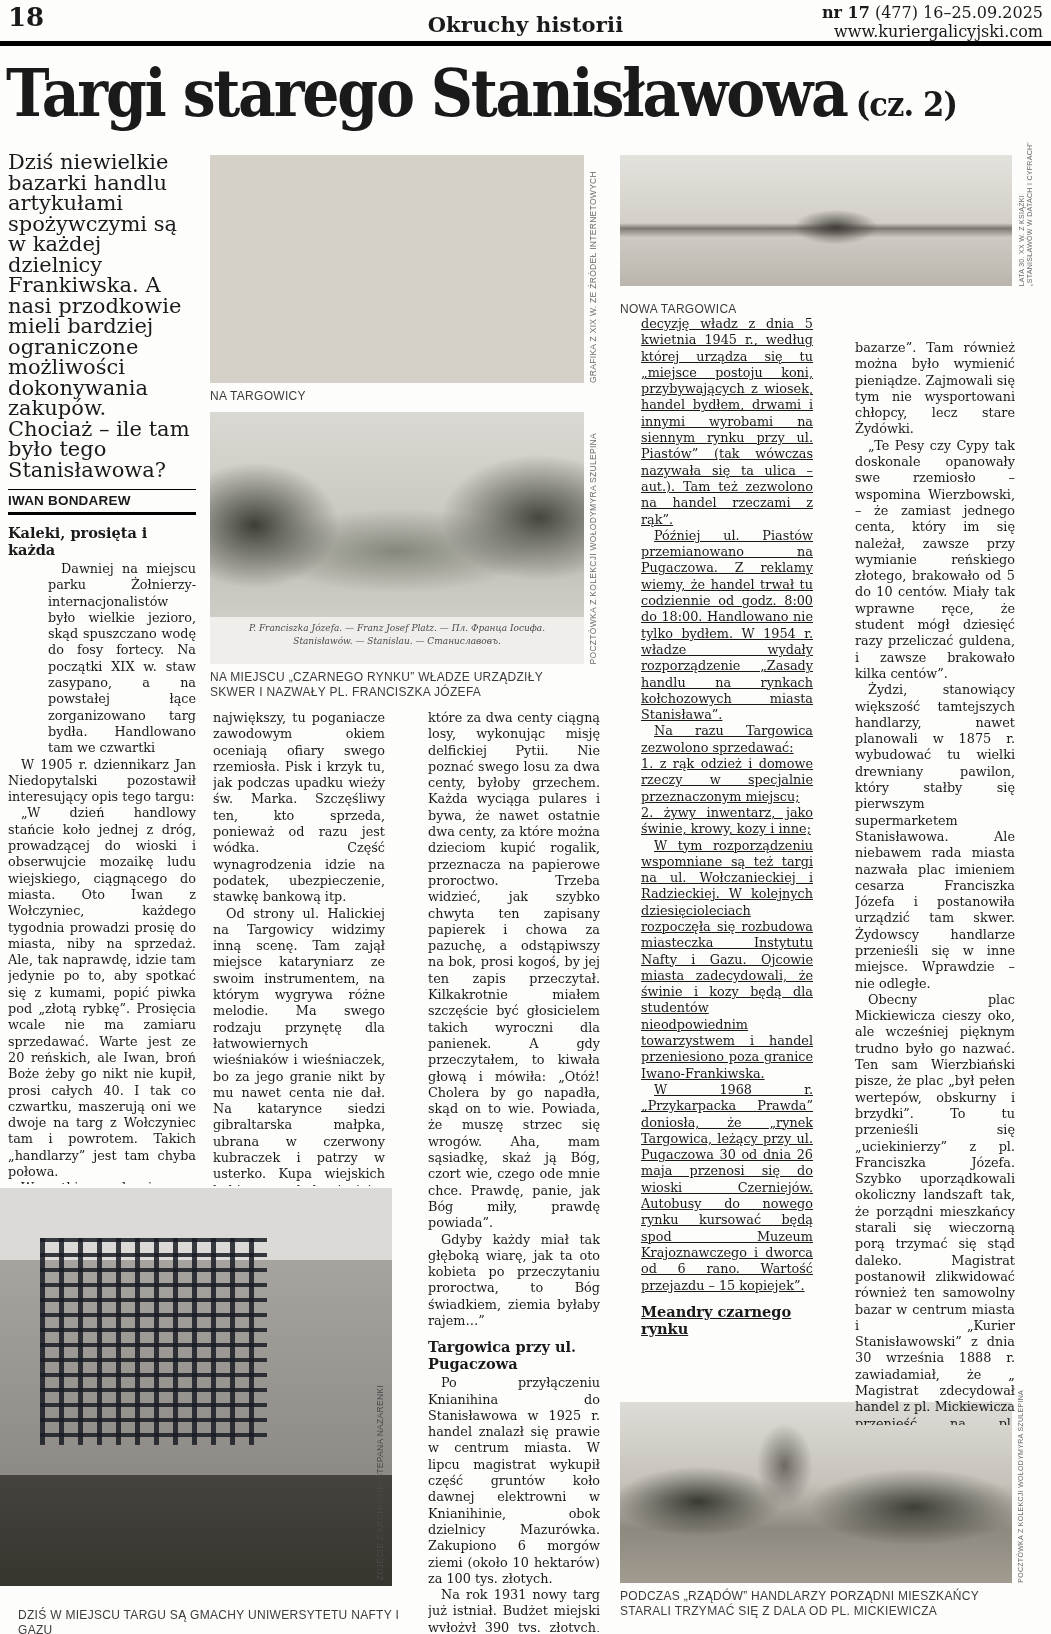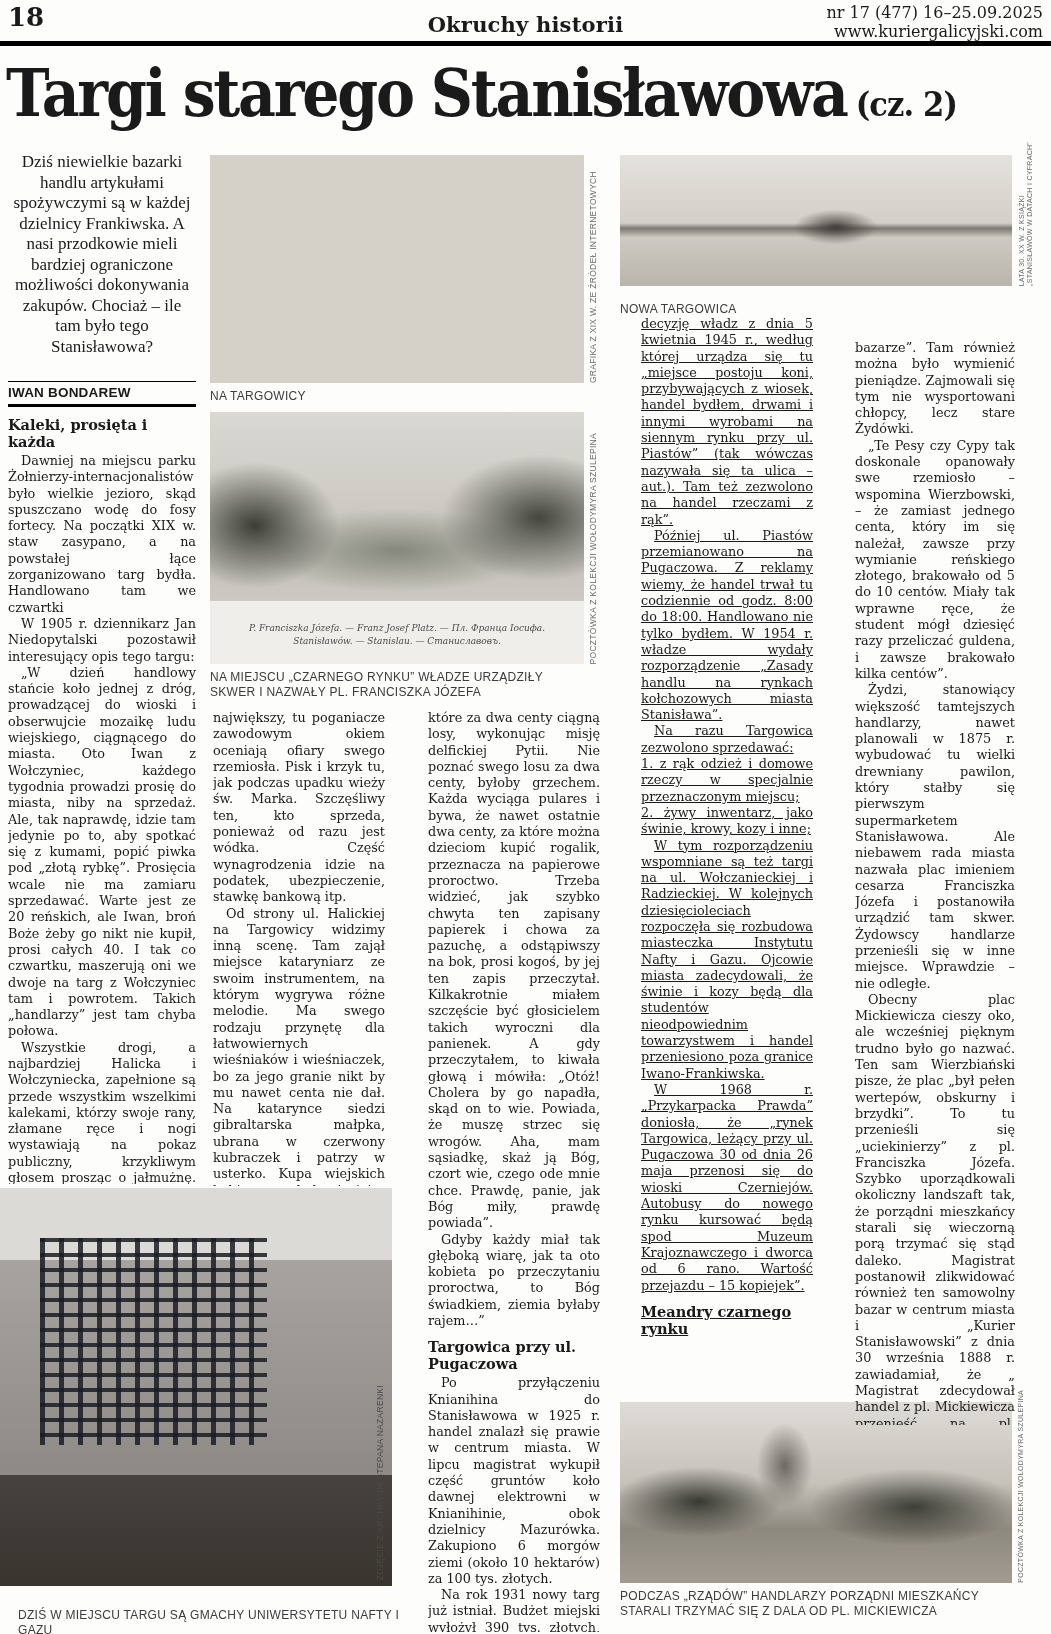--- a/index.html
+++ b/index.html
@@ -7,34 +7,34 @@
     position:relative; width:1051px; height:1634px; background:#fdfdfc;
     margin:0 auto; overflow:hidden; color:#1a1a1a;
     font-family:"DejaVu Serif", serif;
   }
   
   .pagenum{position:absolute;left:8px;top:2px;font:bold 26px "DejaVu Serif",serif;}
   .section-title{position:absolute;left:0;right:0;top:12px;text-align:center;
     font:bold 21px "DejaVu Serif",serif;letter-spacing:.2px;}
   .issue-info{position:absolute;right:8px;top:3px;text-align:right;line-height:19px;
     font:16px "DejaVu Serif",serif;}
-  .issue-info .b{font-weight:normal;}
+  .issue-info .b{font-weight:bold;}
   .header-rule{position:absolute;left:0;right:0;top:41px;height:5px;background:#000;}
   
   .headline{position:absolute;left:6px;top:50px;width:1100px;white-space:nowrap;
     transform:scaleX(.90);transform-origin:0 50%;}
   .headline .t{font:bold 65px/86px "DejaVu Serif",serif;letter-spacing:-2.5px;}
   .headline .s{font:bold 34px "DejaVu Serif",serif;letter-spacing:-1px;margin-left:10px;}
   
   .col{position:absolute;overflow:hidden;text-align:justify;
     font-size:12.8px;line-height:16.3px;}
   .col p{margin:0;text-indent:13px;}
   .col p.ni{text-indent:0;}
-  .lead{font-size:17px;line-height:20.5px;text-align:center;font-family:Liberation Serif, serif;}
-  .author-block{margin-top:24px;border-top:1px solid #000;border-bottom:3px solid #000;
+  .lead{font-size:21px;line-height:20.5px;text-align:left;}
+  .author-block{margin-top:9px;border-top:1px solid #000;border-bottom:3px solid #000;
     padding:3px 0 4px;font:bold 13.5px "Liberation Sans",sans-serif;letter-spacing:.2px;
     text-align:left;}
   .subhead{font:bold 14.5px/17px "DejaVu Serif",serif;margin:9px 0 3px;text-align:left;}
   
   .caption{position:absolute;font:12px/15px "Liberation Sans",sans-serif;
     color:#3c3c3c;letter-spacing:.3px;text-align:left;}
   .credit-v{position:absolute;display:flex;flex-direction:row;gap:1px;
     align-items:flex-end;justify-content:center;}
   .credit-v span{writing-mode:vertical-rl;transform:rotate(180deg);white-space:nowrap;
     font:8.5px "Liberation Sans",sans-serif;color:#6a6a6a;letter-spacing:.3px;}
@@ -48,21 +48,21 @@
     radial-gradient(ellipse 60px 40px at 55% 78%, rgba(50,47,41,.7) 0%, rgba(50,47,41,0) 70%),
     linear-gradient(180deg,#efede8 0%,#d5d1c8 55%,#b2ac a1 100%);
     background-color:#d5d1c8;}
   .ph-postcard{background:
     radial-gradient(ellipse 120px 90px at 12% 45%, rgba(45,48,40,.9) 0%, rgba(45,48,40,0) 70%),
     radial-gradient(ellipse 140px 90px at 88% 42%, rgba(45,48,40,.85) 0%, rgba(45,48,40,0) 70%),
     radial-gradient(ellipse 200px 60px at 50% 55%, rgba(90,95,82,.6) 0%, rgba(90,95,82,0) 70%),
     linear-gradient(180deg,#d9d8d2 0%,#c4c2ba 60%,#d8d6cf 100%);
     background-color:#cfcdc5;}
   .postcard-strip{position:absolute;left:0;right:0;bottom:0;height:42px;background:#efeeea;
-    text-align:center;font:italic 9px/13px "DejaVu Serif",serif;color:#4a4a4a;padding-top:21px;}
+    text-align:center;font:italic 9px/13px "DejaVu Serif",serif;color:#4a4a4a;padding-top:5px;}
   .ph-winter{background:
     linear-gradient(180deg, rgba(0,0,0,0) 52%, rgba(55,50,45,.55) 56%, rgba(0,0,0,0) 63%),
     radial-gradient(ellipse 60px 25px at 55% 55%, rgba(40,36,32,.8) 0%, rgba(40,36,32,0) 70%),
     linear-gradient(180deg,#e4e2dd 0%,#d2cec7 55%,#bab5ac 100%);
     background-color:#d2cec7;}
   .ph-university{background-image:
     repeating-linear-gradient(90deg, rgba(25,28,36,.85) 0 5px, rgba(0,0,0,0) 5px 19px),
     repeating-linear-gradient(180deg, rgba(25,28,36,.85) 0 4px, rgba(0,0,0,0) 4px 15px),
     linear-gradient(180deg,#dcdad6 0%,#dcdad6 18%,#a7a4a0 18%,#8e8b87 72%,#46433f 72%,#38352f 100%);
     background-size:58% 52%, 58% 52%, 100% 100%;
@@ -123,21 +123,21 @@
   <div class="ph ph-square" style="left:620px;top:1402px;width:392px;height:181px;"></div>
   <div class="caption" style="left:620px;top:1589px;width:392px;">PODCZAS „RZĄDÓW” HANDLARZY PORZĄDNI MIESZKAŃCY STARALI TRZYMAĆ SIĘ Z DALA OD PL. MICKIEWICZA</div>
   <div class="credit-v small" style="left:1014px;top:1402px;width:13px;height:181px;">
       <span>POCZTÓWKA Z KOLEKCJI WOŁODYMYRA SZULEPINA</span>
     </div>
 
   <div class="col" style="left:8px;top:152px;width:188px;height:1032px;">
     <div class="lead">Dziś niewielkie bazarki handlu artykułami spożywczymi są w każdej dzielnicy Frankiwska. A nasi przodkowie mieli bardziej ograniczone możliwości dokonywania zakupów. Chociaż – ile tam było tego Stanisławowa?</div>
     <div class="author-block">IWAN BONDAREW</div>
     <div class="subhead">Kaleki, prosięta i każda</div>
-    <p class="ni" style="text-indent:13px;">Dawniej na miejscu parku Żołnierzy-internacjonalistów było wielkie jezioro, skąd spuszczano wodę do fosy fortecy. Na początki XIX w. staw zasypano, a na powstałej łące zorganizowano targ bydła. Handlowano tam we czwartki</p>
+    <p class="ni" style="text-indent:13px;margin-left:40px;">Dawniej na miejscu parku Żołnierzy-internacjonalistów było wielkie jezioro, skąd spuszczano wodę do fosy fortecy. Na początki XIX w. staw zasypano, a na powstałej łące zorganizowano targ bydła. Handlowano tam we czwartki</p>
     <p>W 1905 r. dziennikarz Jan Niedopytalski pozostawił interesujący opis tego targu:</p>
     <p>„W dzień handlowy stańcie koło jednej z dróg, prowadzącej do wioski i obserwujcie mozaikę ludu wiejskiego, ciągnącego do miasta. Oto Iwan z Wołczyniec, każdego tygodnia prowadzi prosię do miasta, niby na sprzedaż. Ale, tak naprawdę, idzie tam jedynie po to, aby spotkać się z kumami, popić piwka pod „złotą rybkę”. Prosięcia wcale nie ma zamiaru sprzedawać. Warte jest ze 20 reńskich, ale Iwan, broń Boże żeby go nikt nie kupił, prosi całych 40. I tak co czwartku, maszerują oni we dwoje na targ z Wołczyniec tam i powrotem. Takich „handlarzy” jest tam chyba połowa.</p>
     <p>Wszystkie drogi, a najbardziej Halicka i Wołczyniecka, zapełnione są przede wszystkim wszelkimi kalekami, którzy swoje rany, złamane ręce i nogi wystawiają na pokaz publiczny, krzykliwym głosem prosząc o jałmużnę. Dziady te, po swojemu dbają o swoje rany, aby, broń Boże, nie zagoiły się, bo wówczas spadnie zarobek, który czasami dochodzi do 20 koron dziennie.</p>
 
   </div>
 
   <div class="col" style="left:213px;top:710px;width:172px;height:476px;">
     <p class="ni">największy, tu poganiacze zawodowym okiem oceniają ofiary swego rzemiosła. Pisk i krzyk tu, jak podczas upadku wieży św. Marka. Szczęśliwy ten, kto sprzeda, ponieważ od razu jest wódka. Część wynagrodzenia idzie na podatek, ubezpieczenie, stawkę bankową itp.</p>
     <p>Od strony ul. Halickiej na Targowicy widzimy inną scenę. Tam zajął miejsce kataryniarz ze swoim instrumentem, na którym wygrywa różne melodie. Ma swego rodzaju przynętę dla łatwowiernych wieśniaków i wieśniaczek, bo za jego granie nikt by mu nawet centa nie dał. Na katarynce siedzi gibraltarska małpka, ubrana w czerwony kubraczek i patrzy w usterko. Kupa wiejskich kobiet przygląda się jej z ciekawością, z otwartą gębą. Jedna pyta drugą: „Co to za cudo?”. I chociaż każda trochę ze strachem patrzy na małpkę, ale nie odchodzą. W tym czasie kataryniarz wyciąga nowe cudo – białe myszy lub papugę,</p>
   </div>

